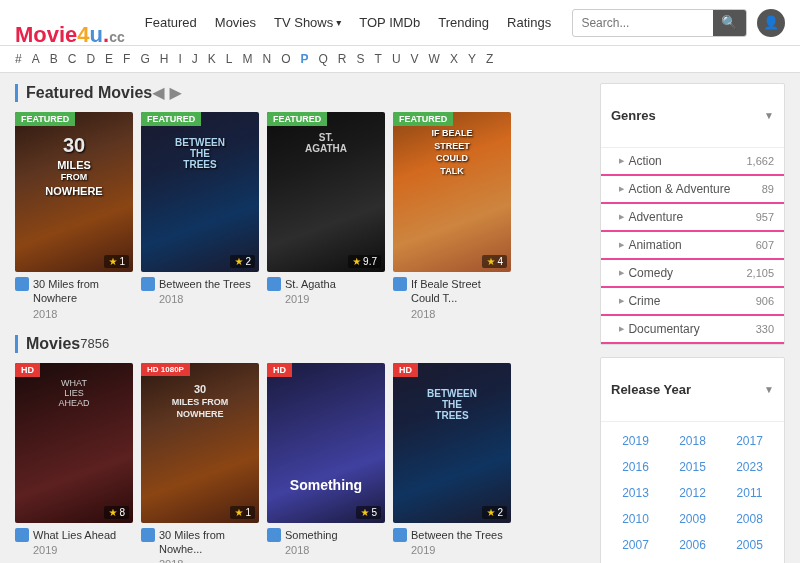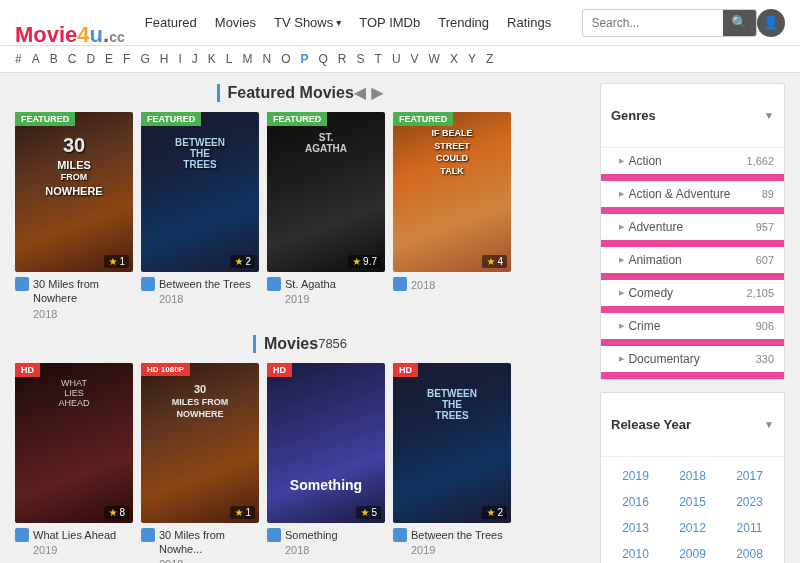--- a/index.html
+++ b/index.html
@@ -10,38 +10,38 @@
     .logo { font-size: 22px; font-weight: bold; margin-right: 20px; margin-top: 25px; }
     .logo span.movie { color: #e8224a; }
     .logo span.four { color: #f5a623; }
     .logo span.u { color: #4a90d9; }
     .logo span.dot { color: #e8224a; }
     .logo span.cc { color: #888; font-size: 14px; }
     .nav { display: flex; gap: 18px; align-items: center; flex: 1; }
     .nav a { text-decoration: none; color: #333; font-size: 13px; }
     .nav .dropdown { display: flex; align-items: center; gap: 3px; cursor: pointer; }
     .nav .dropdown::after { content: '▾'; font-size: 10px; }
-    .header-right { display: flex; align-items: flex-end; }
+    .header-right { display: flex; align-items: flex-end; gap: 10px; }
     .search-box { display: flex; align-items: center; border: 1px solid #ccc; border-radius: 3px; overflow: hidden; height: 28px; }
     .search-box input { border: none; outline: none; padding: 0 8px; font-size: 12px; width: 140px; }
     .search-btn { background: #555; border: none; padding: 0 8px; height: 28px; cursor: pointer; color: #fff; }
     .user-icon { width: 28px; height: 28px; background: #555; border-radius: 50%; display: flex; align-items: center; justify-content: center; color: #fff; cursor: pointer; }
 
     
     .alpha-nav { background: #fff; display: flex; gap: 10px; padding: 6px 15px; border-bottom: 1px solid #ddd; font-size: 12px; }
     .alpha-nav span { cursor: pointer; color: #555; }
     .alpha-nav span.active { color: #4a90d9; font-weight: bold; }
 
     
     .main { display: flex; padding: 10px 15px; gap: 15px; }
     .content { flex: 1; min-width: 0; }
     .sidebar { width: 185px; flex-shrink: 0; }
 
     
-    .section-header { display: flex; align-items: center; justify-content: center; margin-bottom: 10px; }
+    .section-header { display: flex; align-items: center; justify-content: flex-start; margin-bottom: 10px; }
     .section-title { font-size: 16px; font-weight: bold; border-left: 3px solid #4a90d9; padding-left: 8px; }
     .section-nav { display: flex; gap: 5px; }
     .section-nav span { cursor: pointer; font-size: 16px; color: #888; }
     .movie-count { color: #404040; font-size: 13px; }
 
     
     .movie-grid { display: flex; gap: 8px; flex-wrap: wrap; margin-bottom: 15px; }
     .movie-card { width: 118px; cursor: pointer; }
     .movie-thumb { width: 118px; height: 160px; background: #444; position: relative; overflow: hidden; border-radius: 2px; }
     .badge { position: absolute; top: 0; left: 0; padding: 2px 6px; font-size: 9px; font-weight: bold; color: #fff; }
@@ -52,21 +52,21 @@
     .rating .star { color: #f5c518; }
     .quality-icon { width: 14px; height: 14px; background: #4a90d9; display: inline-block; border-radius: 2px; vertical-align: middle; }
     .movie-info { margin-top: 5px; display: flex; align-items: flex-start; gap: 4px; }
     .movie-title { font-size: 11px; color: #333; line-height: 1.3; flex: 1; }
     .movie-year { font-size: 11px; color: #888; margin-top: 2px; }
 
     
     .sidebar-section { background: #fff; border: 1px solid #ddd; margin-bottom: 12px; border-radius: 2px; }
     .sidebar-section-header { display: flex; justify-content: space-between; align-items: center; padding: 24px 10px; border-bottom: 1px solid #eee; font-weight: bold; font-size: 13px; }
     .sidebar-toggle { color: #888; font-size: 10px; }
-    .genre-item { display: flex; justify-content: space-between; align-items: center; padding: 6px 10px 6px 18px; border-bottom: 7px solid #ec4899; cursor: pointer; font-size: 12px; }
+    .genre-item { display: flex; justify-content: space-between; align-items: center; padding: 6px 10px 6px 18px; border-bottom: 2px solid #ec4899; cursor: pointer; font-size: 12px; }
     .genre-name { color: #555; display: flex; align-items: center; gap: 4px; }
     .genre-name::before { content: '▶'; font-size: 7px; color: #999; }
     .genre-count { color: #888; font-size: 11px; }
 
     
     .year-grid { display: grid; grid-template-columns: repeat(3, 1fr); gap: 4px; padding: 8px; }
     .year-item { text-align: center; padding: 4px; font-size: 12px; color: #4a90d9; cursor: pointer; }
 
     
     .most-viewed-item { padding: 8px; }
@@ -210,20 +210,21 @@
           <span class="badge featured">FEATURED</span>
           <div style="position:absolute;top:15px;left:5px;right:5px;text-align:center;color:#fff;font-size:9px;font-weight:bold;text-shadow:1px 1px 2px #000;line-height:1.4;">IF BEALE<br>STREET<br>COULD<br>TALK</div>
           <div class="rating">
               <span class="star">★</span>
               <span>4</span>
             </div>
         </div>
         <div class="movie-info">
           <span class="quality-icon" style="background:#4a90d9;min-width:14px;"></span>
           <div>
+            <div class="movie-title">If Beale Street Could T...</div>
             <div class="movie-year">2018</div>
           </div>
         </div>
       </div>
     </div>
 
     <div class="section-header">
       <div class="section-title">Movies</div>
       <div class="movie-count">7856</div>
     </div>

